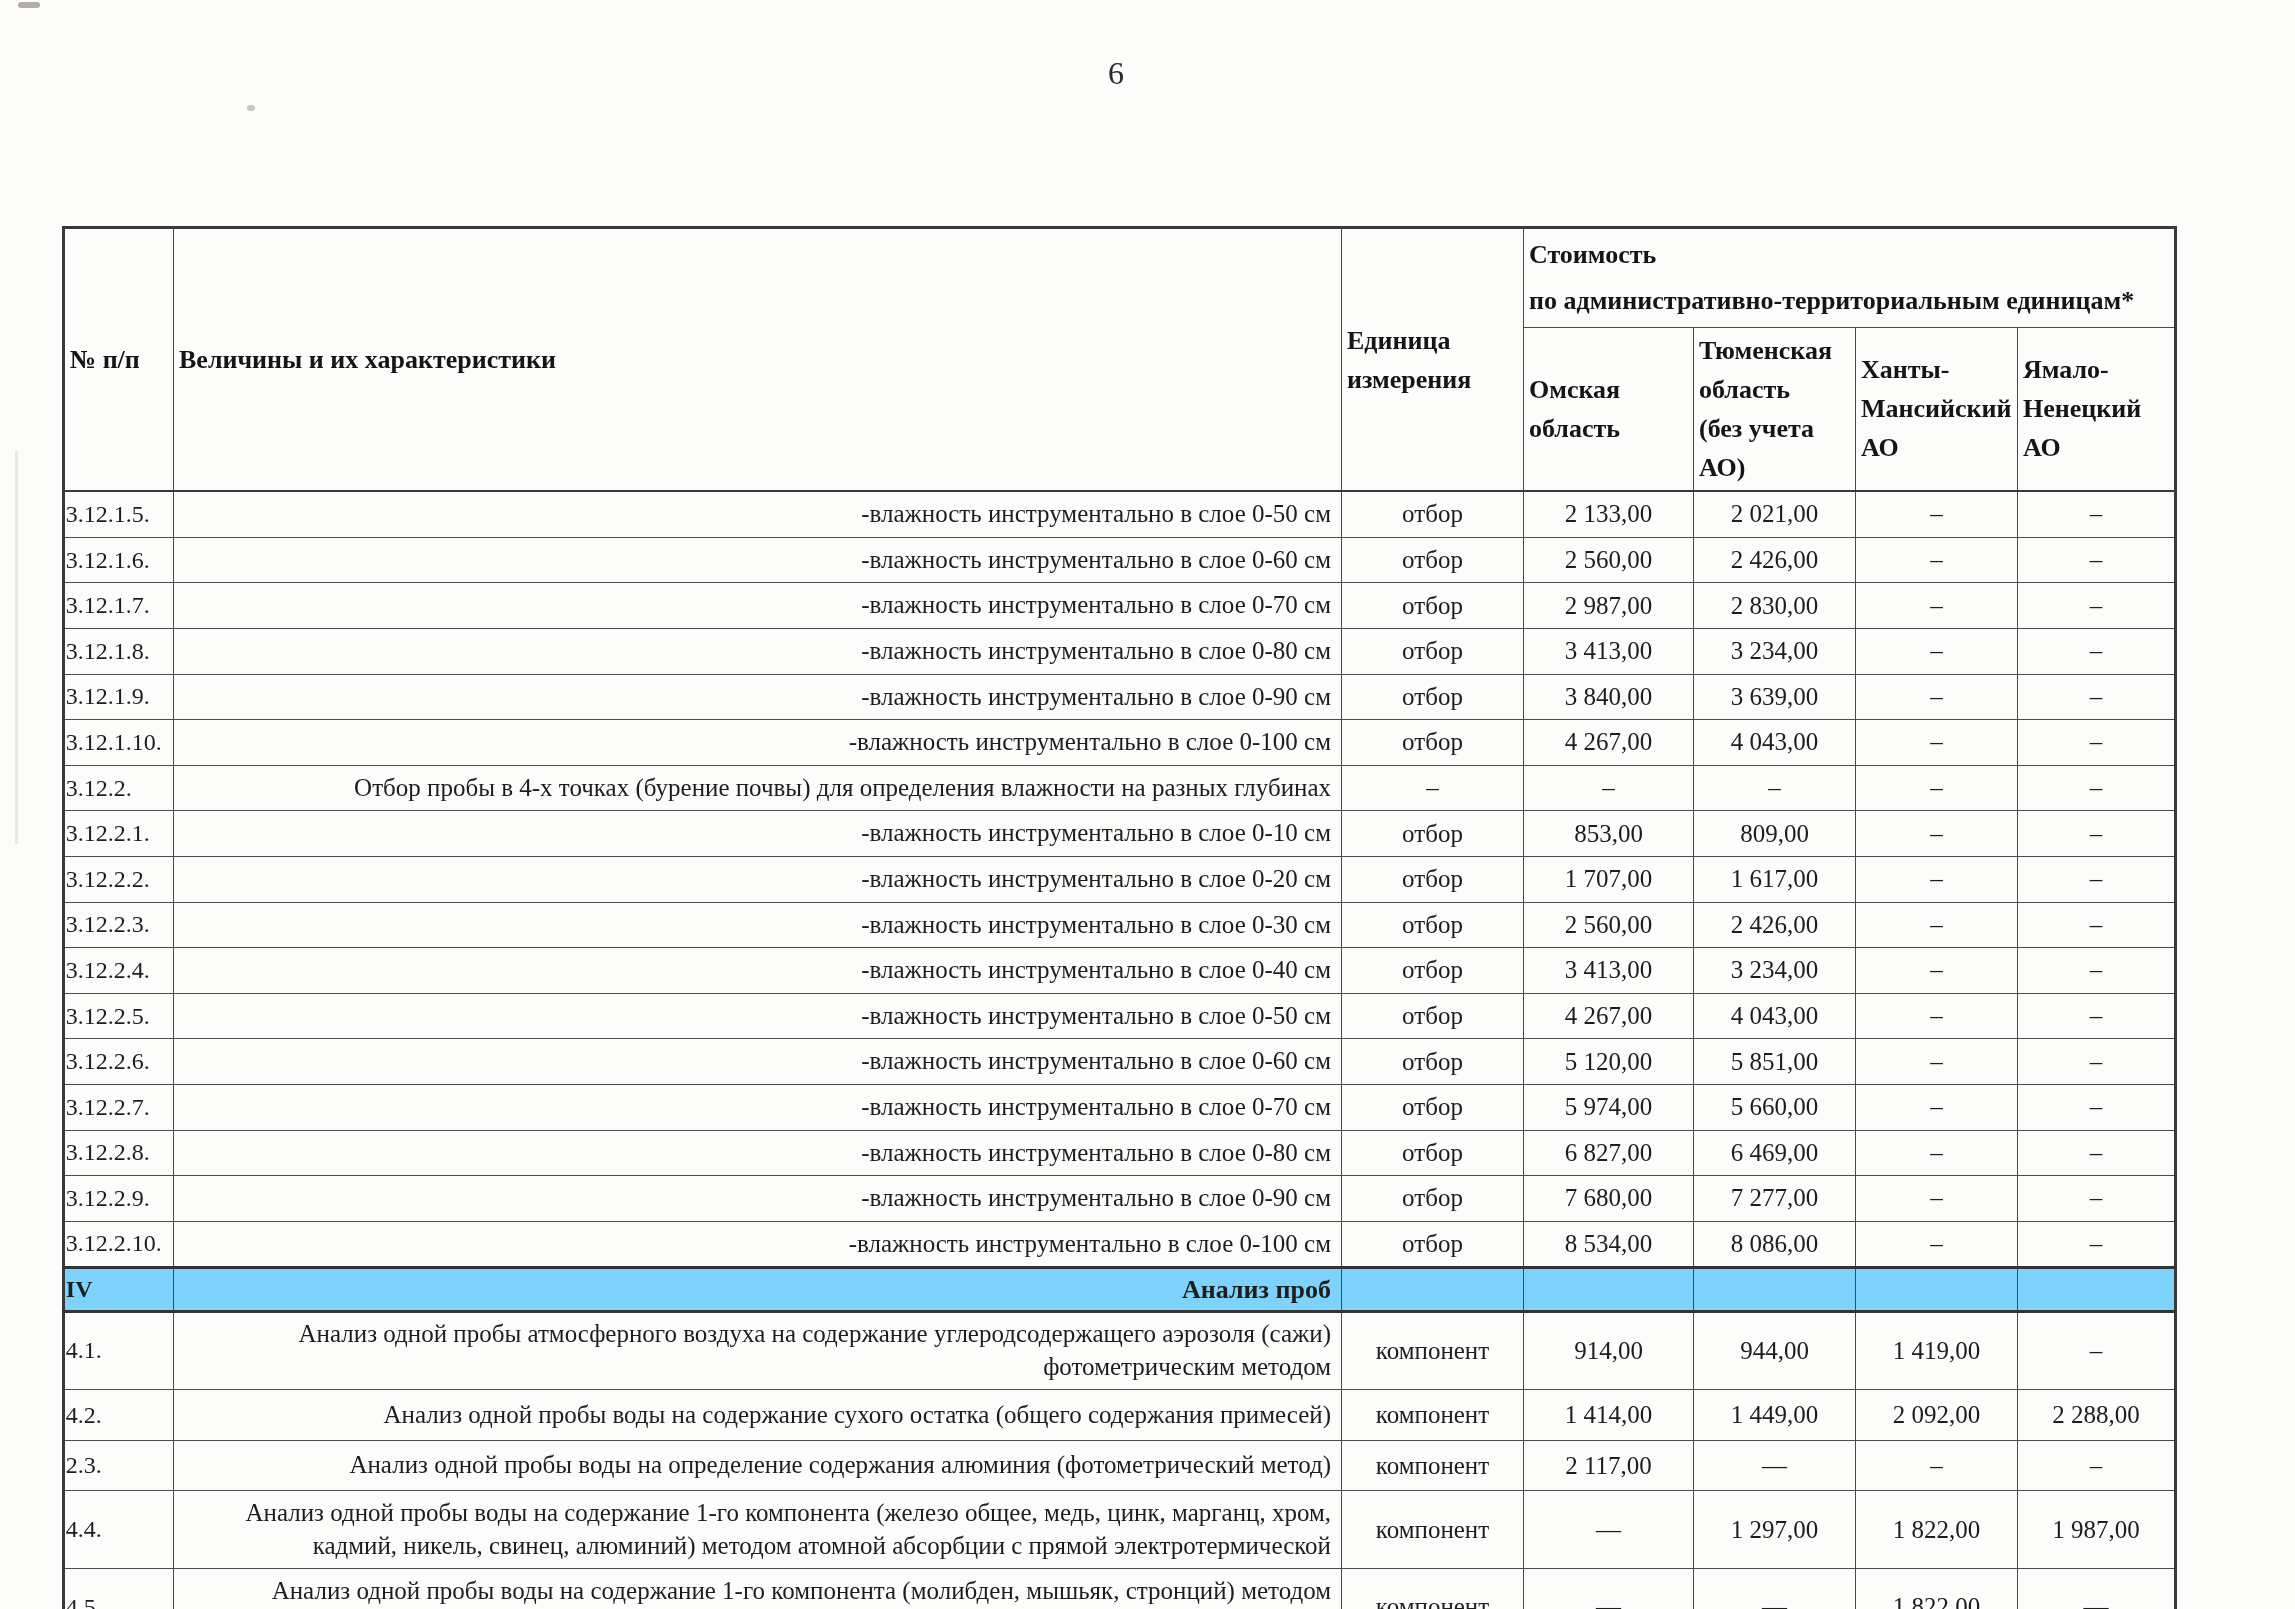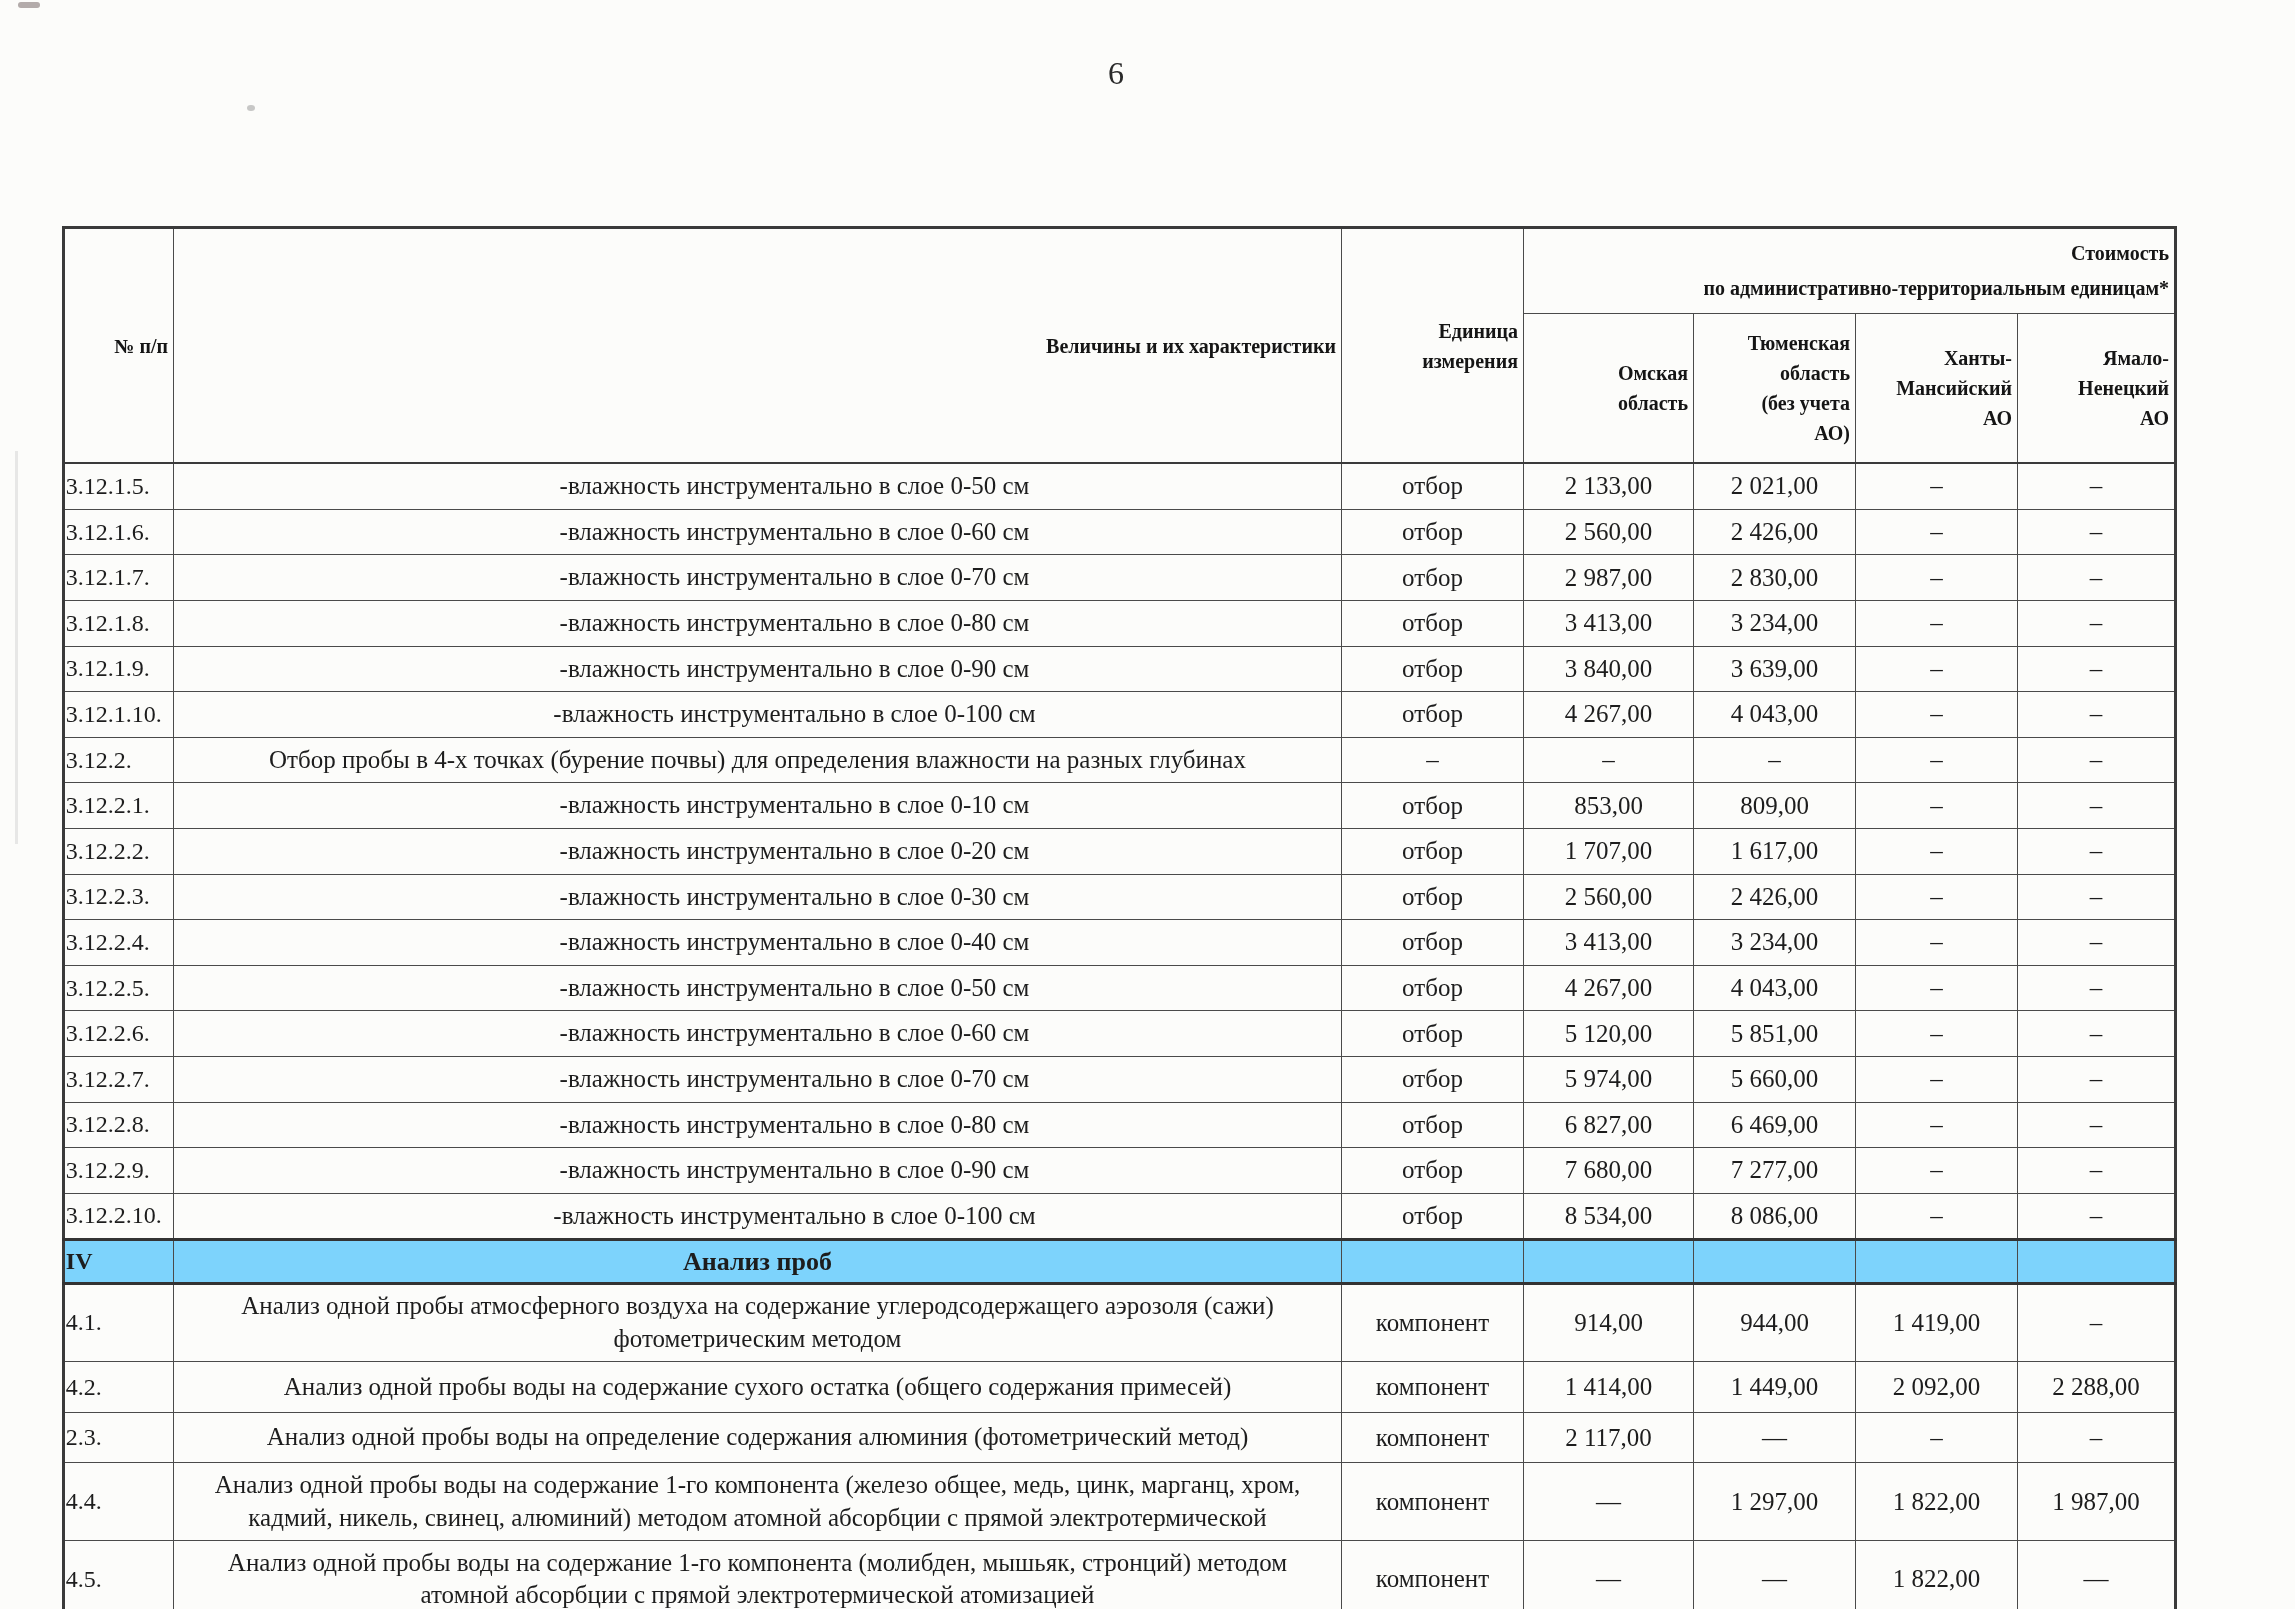--- a/index.html
+++ b/index.html
@@ -32,39 +32,39 @@
     border-collapse:collapse;
     table-layout:fixed;
     border:3.3px solid #3a3a3a;
   }
   .price-table th,.price-table td{
     border:1.7px solid #4a4a4a;
     vertical-align:middle;
   }
   .price-table th{
     font-weight:bold;
-    font-size:20px;
-    text-align:right;
+    font-size:26px;
+    text-align:left;
     white-space:pre-line;
     line-height:1.5;
     padding:3.3px 5px;
     color:#151515;
   }
   thead tr.h1 th.cost-group{height:77px;line-height:1.75;border-bottom:1.7px solid #4a4a4a;}
   thead tr.h2 th{height:142px;}
   thead tr.h2 th{border-bottom:2.5px solid #3a3a3a;}
   thead th.merged{border-bottom:2.5px solid #3a3a3a;}
 
   tbody td{
     font-size:25px;
     height:38px;
     color:#1d1d1d;
   }
   td.c-num{text-align:left;white-space:nowrap;font-size:24px;padding:0 0.8px;overflow:visible;}
-  td.c-desc{text-align:center;padding:3.3px 10px;line-height:1.3;}
+  td.c-desc{text-align:right;padding:3.3px 10px;line-height:1.3;}
   td.c-desc.ind2{padding-left:84px;}
   td.c-unit,td.c-val{text-align:center;white-space:nowrap;}
 
   tr.section td{
     background:#7dd3fc;
     height:30px;
     font-weight:bold;
     border-top:3.3px solid #333;
     border-bottom:3.3px solid #333;
   }

